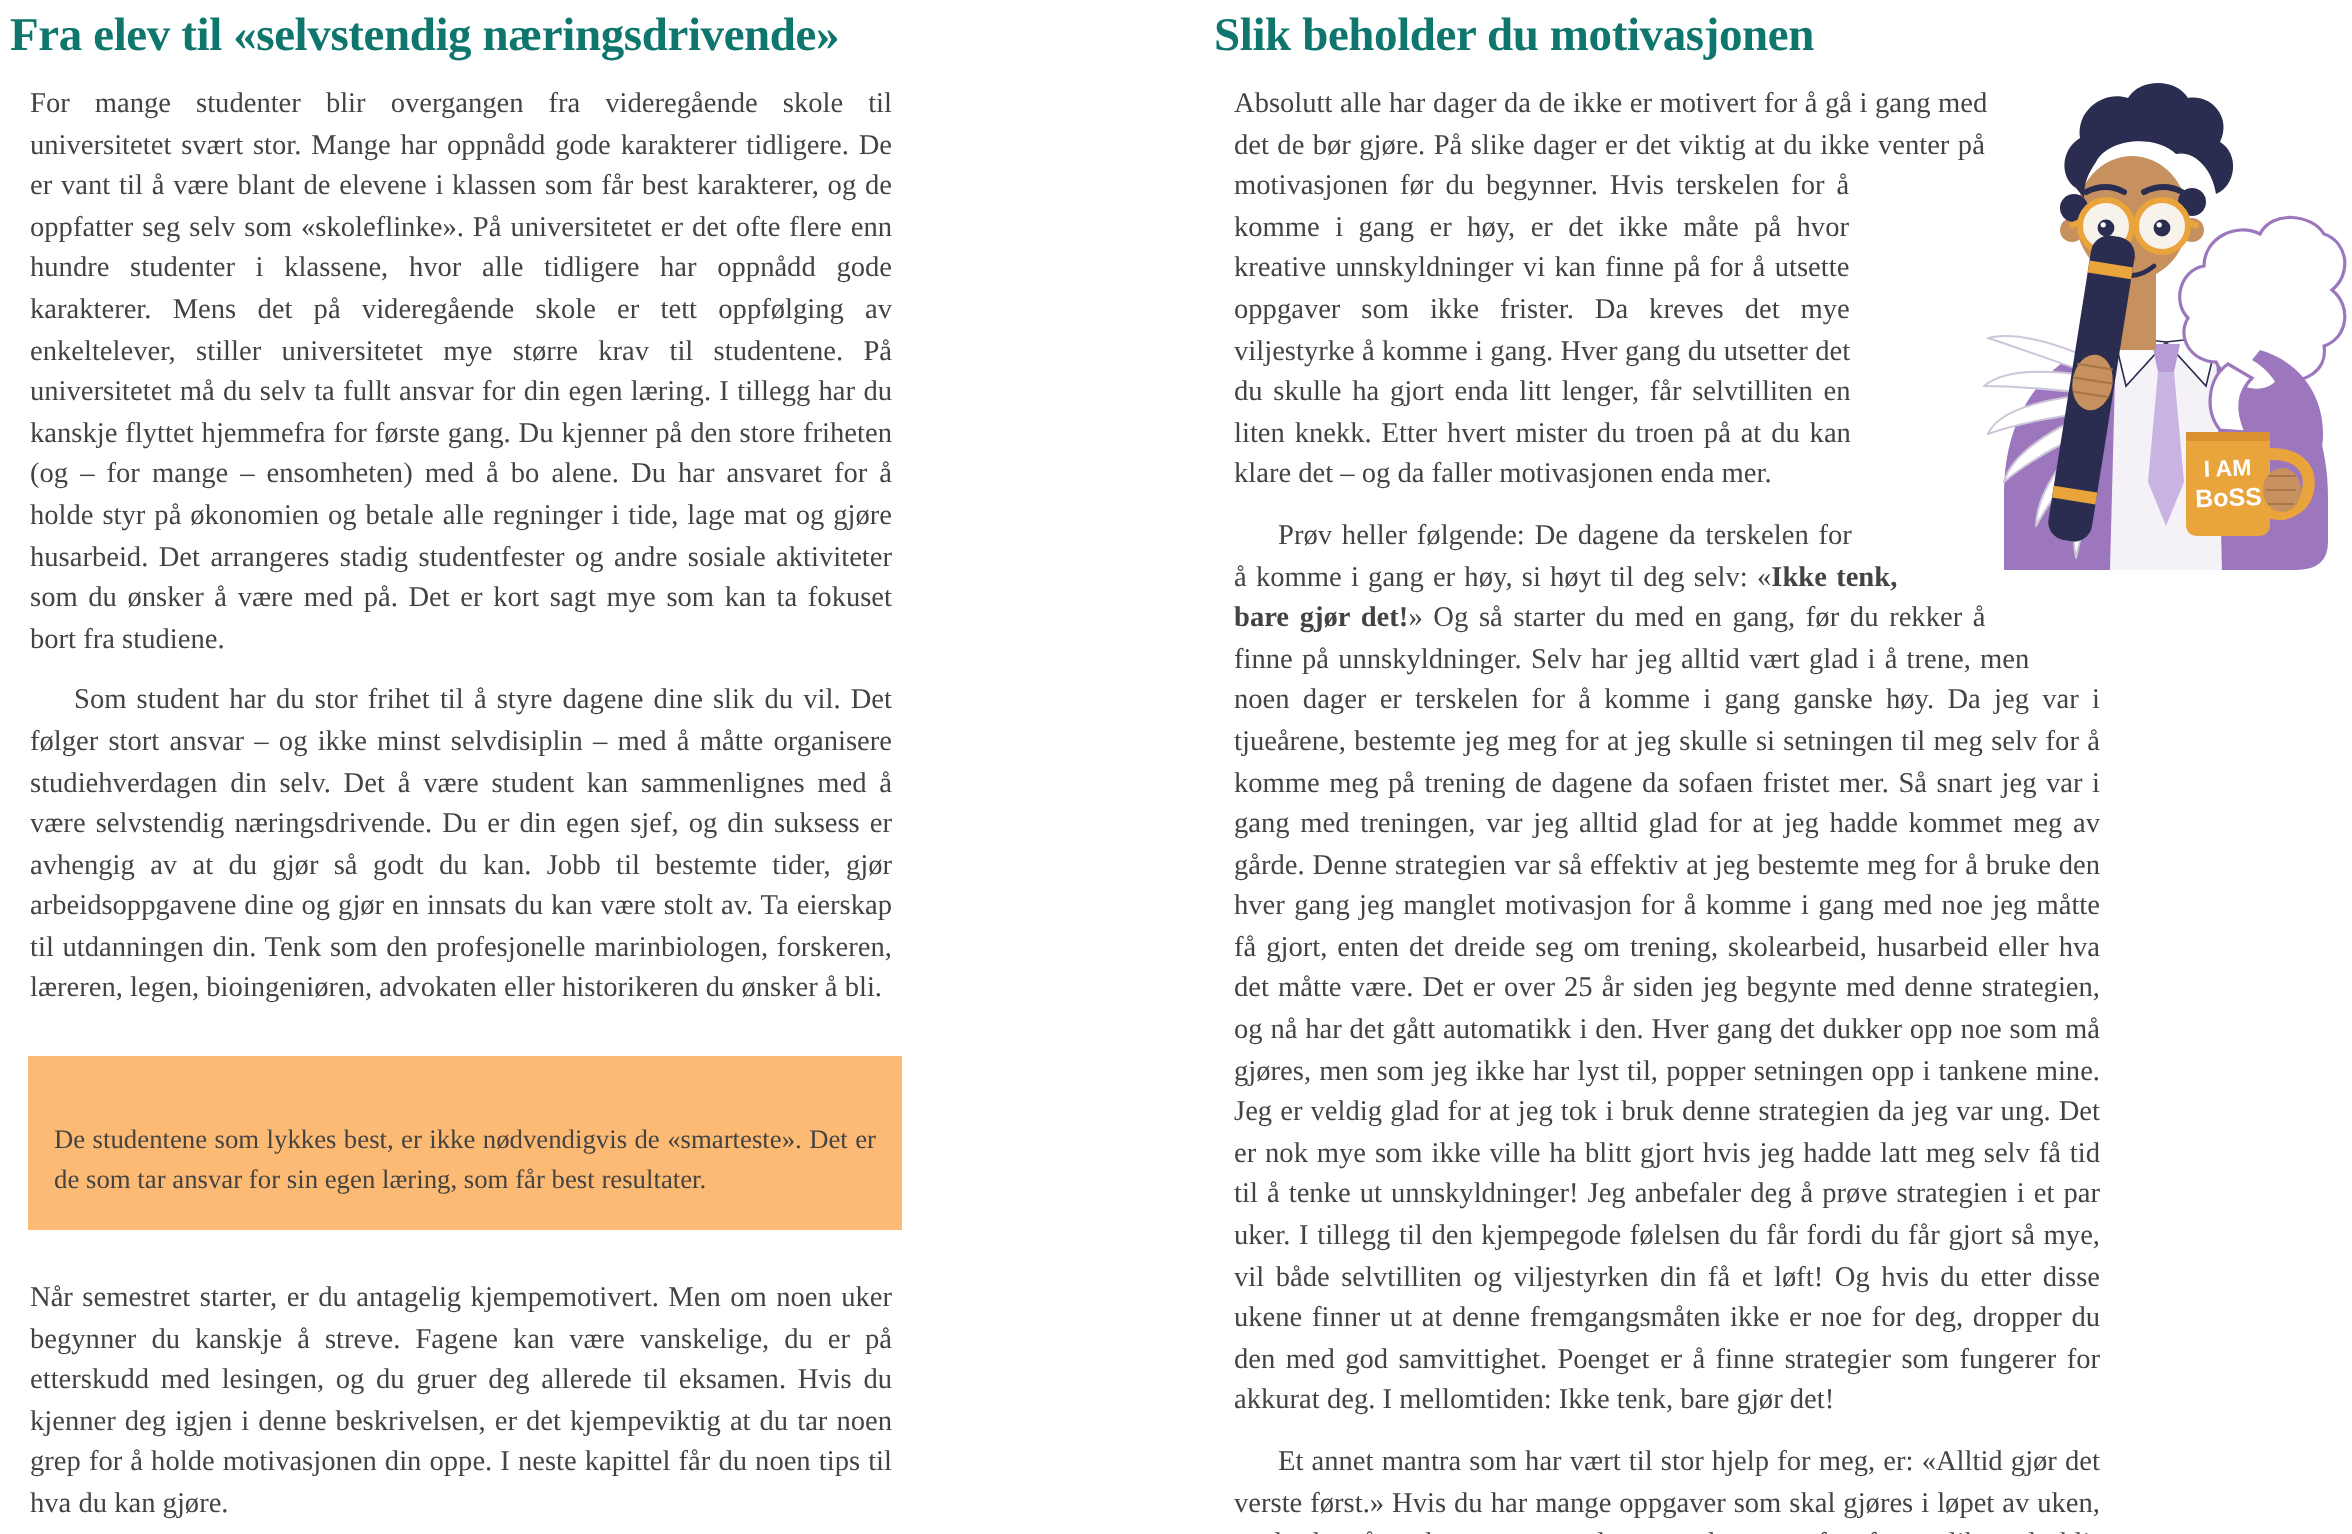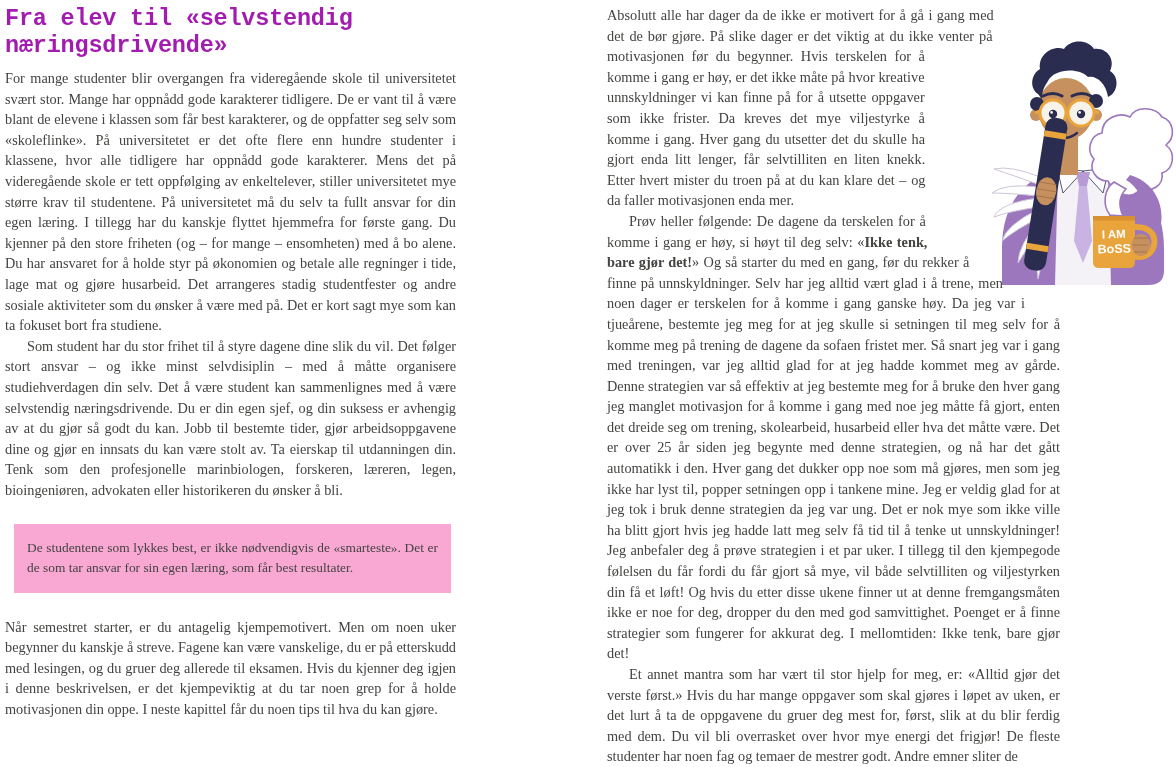--- a/index.html
+++ b/index.html
@@ -5,30 +5,30 @@
   html,body { margin:0; padding:0; background:#ffffff; }
   .page {
     position:relative; width:1176px; height:767px; background:#ffffff;
     overflow:hidden; font-family:"Liberation Serif", serif; color:#434341;
   }
   .col { position:absolute; top:5px; }
   .col-left  { left:5px;   width:451px; }
   .col-right { left:607px; width:453px; height:762px; }
   h1.heading {
     margin:0 0 9px 0; font-size:23.5px; line-height:1.15; font-weight:700;
-    color:#a21caf; font-family:Liberation Mono, monospace; letter-spacing:-0.2px;
+    color:#0f766e; font-family:Liberation Serif, serif; letter-spacing:-0.2px;
   }
   p.body-para {
-    margin:0; font-size:14.3px; line-height:20.6px; text-align:justify;
+    margin:10px; font-size:14.3px; line-height:20.6px; text-align:justify;
     hyphens:auto; -webkit-hyphens:auto;
   }
   p.body-para.indent { text-indent:22px; }
   .it { }
   .bd { font-weight:700; }
-  .infobox { background:#f9a8d4; margin:23px 5px 24px 9px; padding:14px 13px 15px 13px; }
+  .infobox { background:#fdba74; margin:23px 5px 24px 9px; padding:32px 13px 15px 13px; }
   .infobox p { margin:0; font-size:13.4px; line-height:20px; text-align:justify; }
   .fig-spacer {
     float:right; width:150px; height:292px;
     shape-outside: polygon(62% 0%, 100% 0%, 100% 100%, 87% 100%, 58% 86%, 16% 76%, 15% 22%, 60% 17%);
     shape-margin:8px;
   }
   .illustration {
     position:absolute; top:14px; right:-116px; width:186px; height:272px;
     pointer-events:none;
   }
@@ -47,20 +47,21 @@
       </div>
     <aside class="infobox">
       <p>De studentene som lykkes best, er ikke nødvendigvis de «smarteste». Det er de som tar ansvar for sin egen læring, som får best resultater.</p>
     </aside>
     <div id="left-paras-2">
         <p class="body-para"><span>Når semestret starter, er du antagelig kjempemotivert. Men om noen uker begynner du kanskje å streve. Fagene kan være vanskelige, du er på etterskudd med lesingen, og du gruer deg allerede til eksamen. Hvis du kjenner deg igjen i denne beskrivelsen, er det kjempeviktig at du tar noen grep for å holde motivasjonen din oppe. I neste kapittel får du noen tips til hva du kan gjøre.</span></p>
       </div>
   </section>
 
   <section class="col col-right">
+    <h1 class="heading">Slik beholder du motivasjonen</h1>
     <div class="fig-spacer"></div>
     <div class="illustration">
       <svg viewBox="0 0 186 272" xmlns="http://www.w3.org/2000/svg">
 
         <path d="M12,266 L12,228 C12,186 34,160 64,151 L122,151 C154,160 174,188 174,230 L174,252 Q174,266 158,266 Z" fill="#9d77bd"></path>
         <path d="M64,151 L86,166 L70,188 Z" fill="#8763aa"></path>
         <path d="M122,151 L100,166 L114,188 Z" fill="#8763aa"></path>
 
         <path d="M68,151 L118,151 L121,266 L65,266 Z" fill="#f4f2f6"></path>
         <path d="M67,149 L93,152 L73,174 Z" fill="#fdfcfe" stroke="#2b2d50" stroke-width="0.8"></path>

